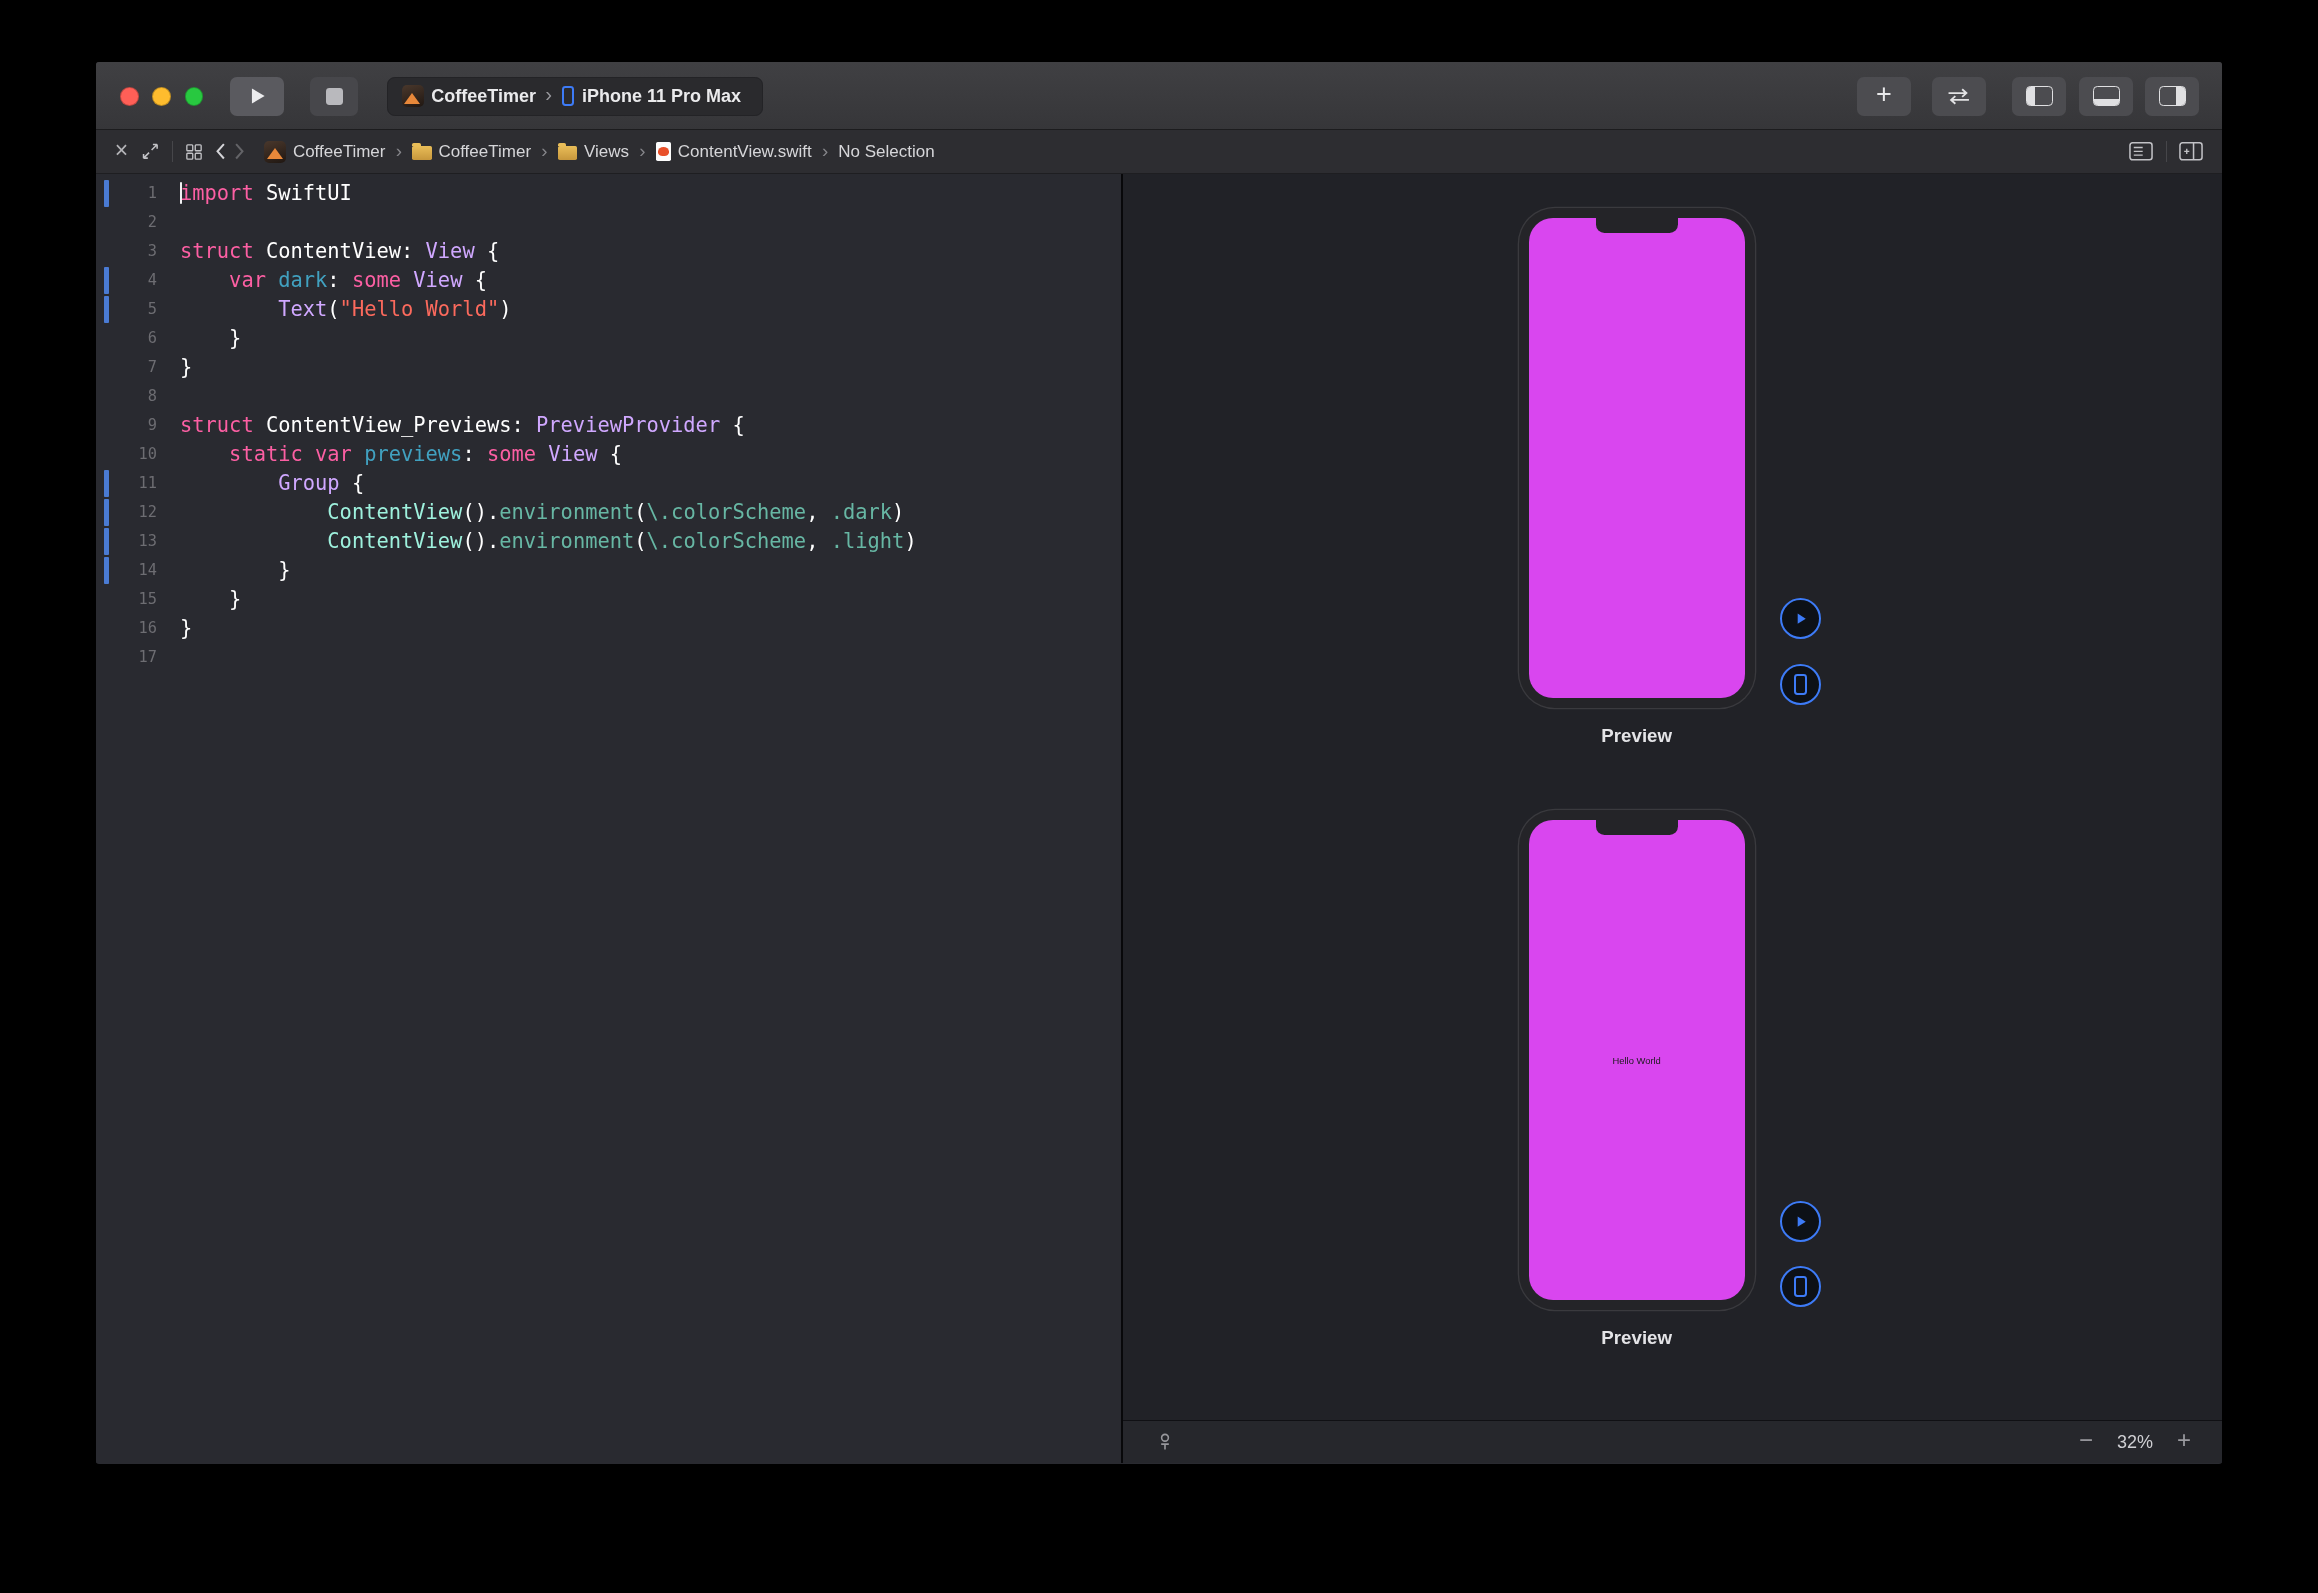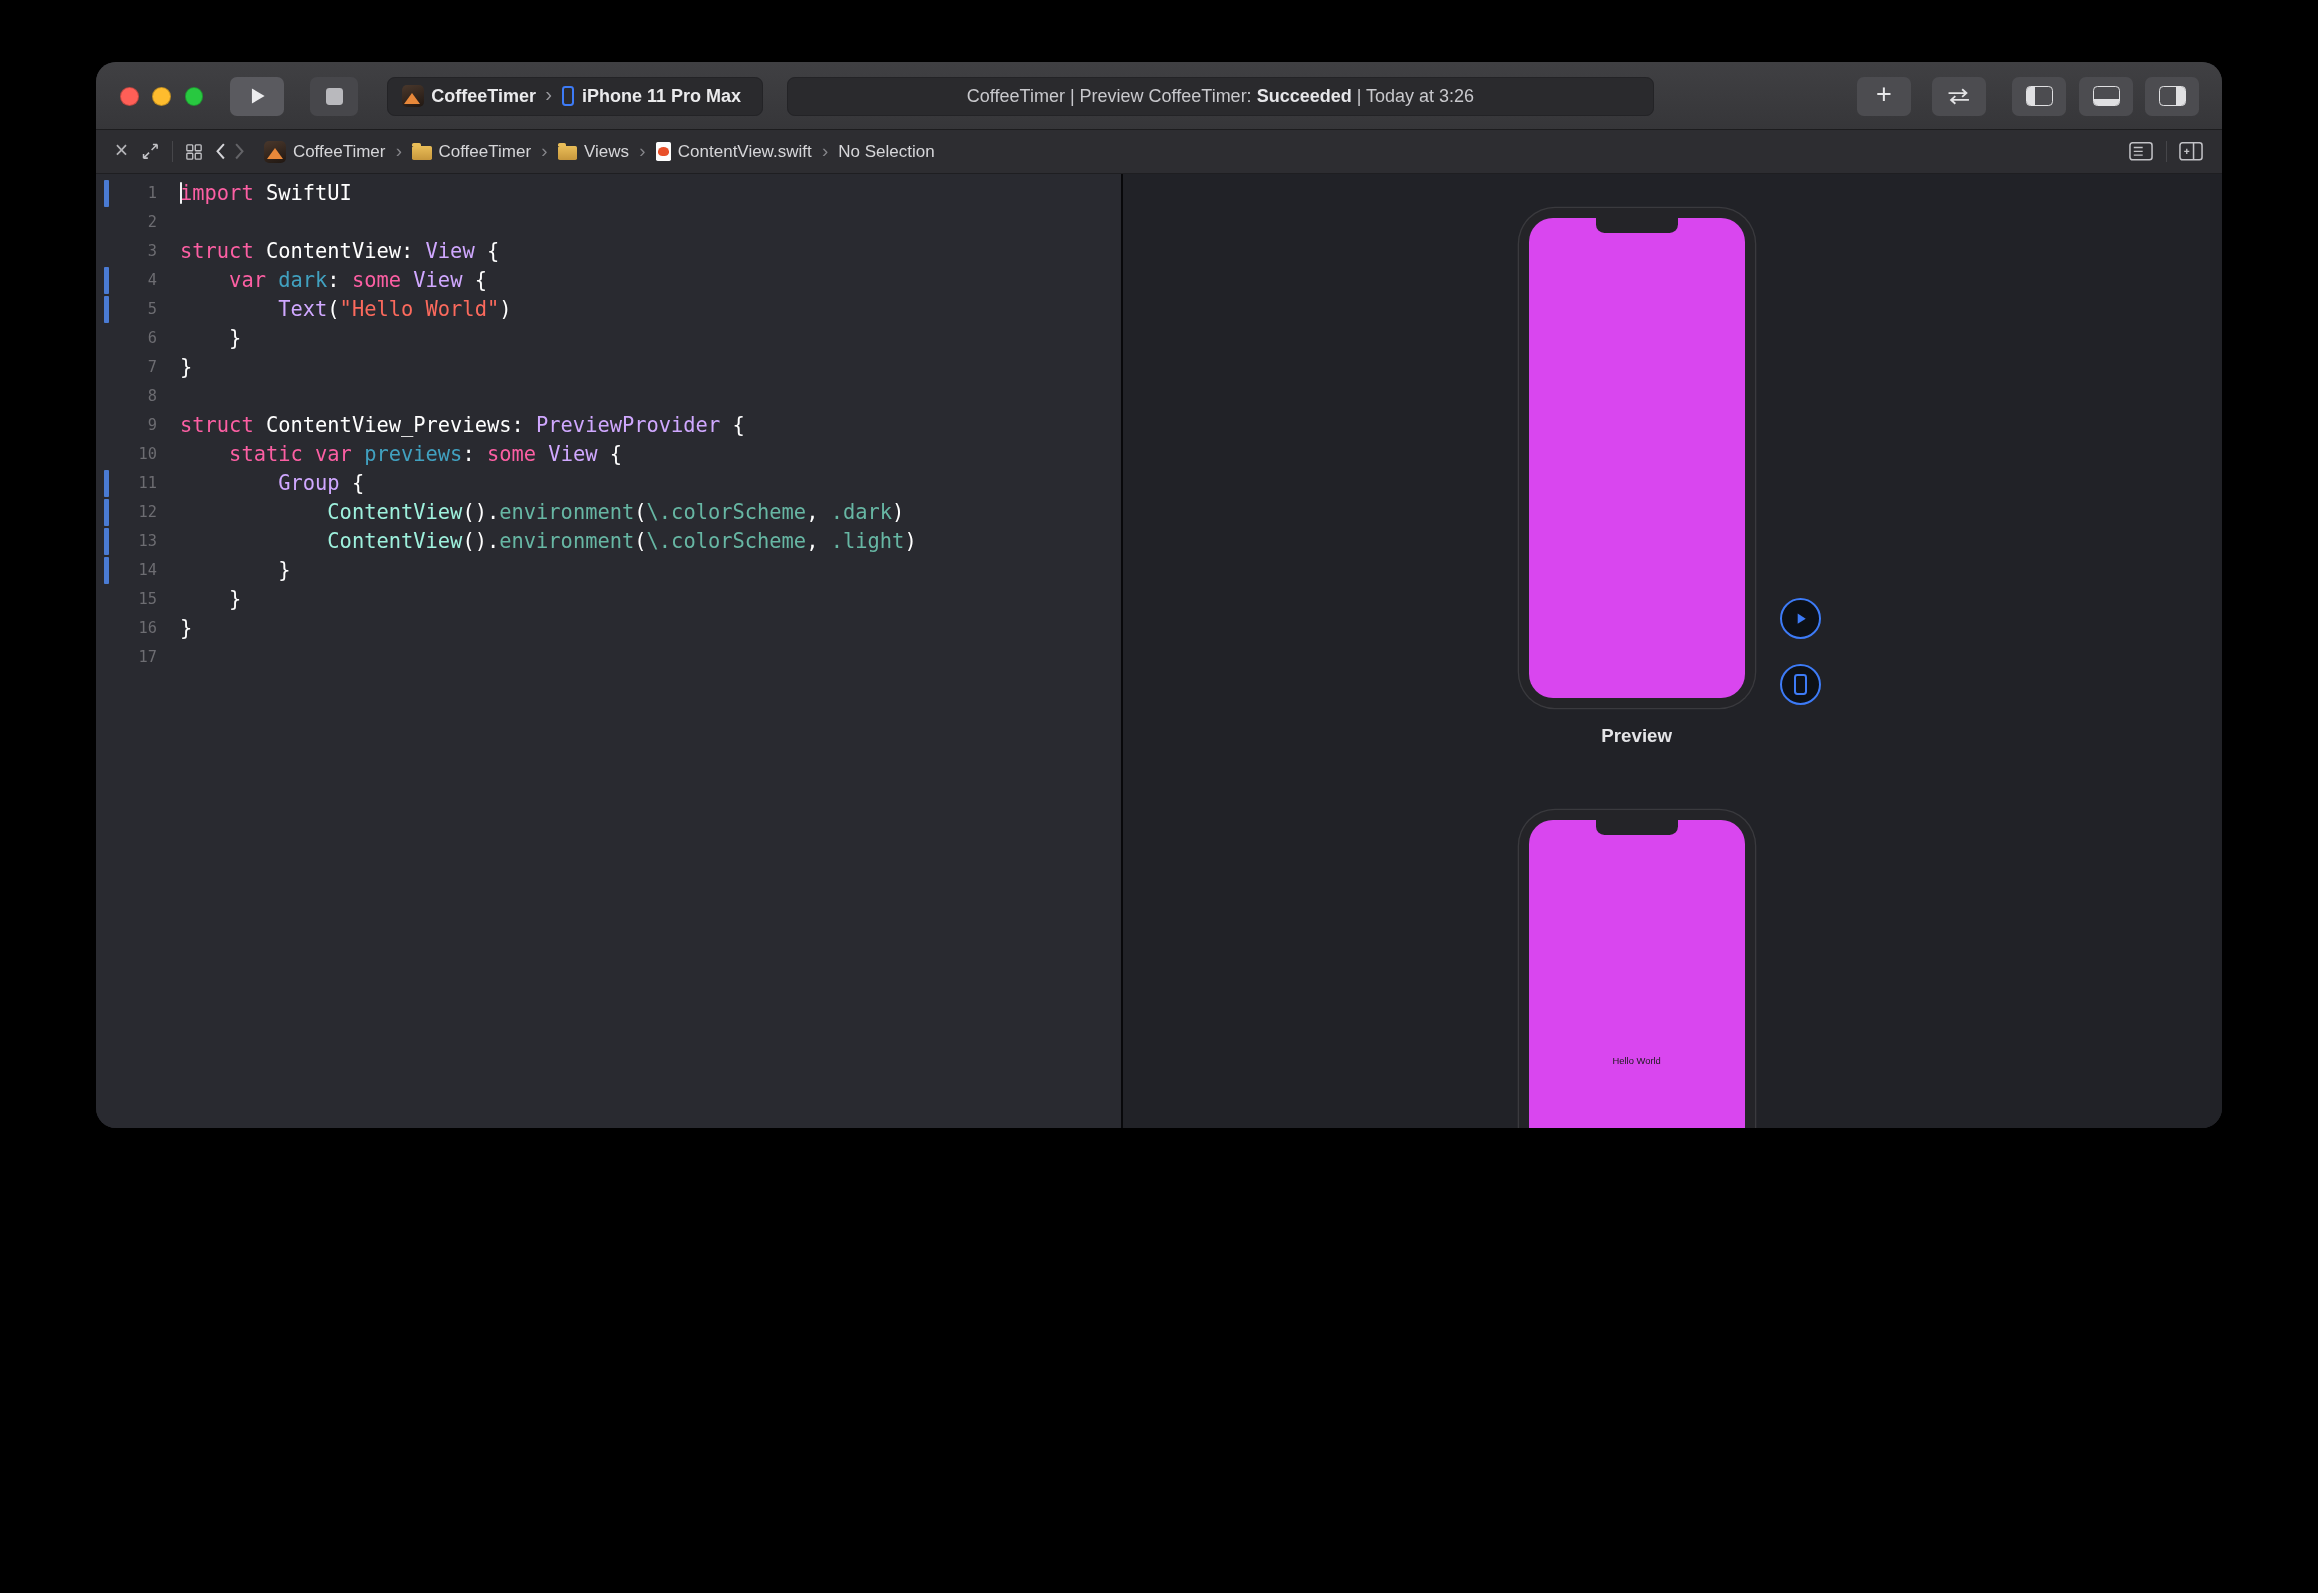--- a/index.html
+++ b/index.html
@@ -1,20 +1,20 @@
 <!DOCTYPE html>
 <html style="font-size:13.6px"><head>
 <meta charset="utf-8">
 <style>
   * { box-sizing: border-box; margin: 0; padding: 0; }
   html,body { width: 2319px; height: 1594px; background:#000; font-family:"Liberation Sans", sans-serif; overflow:hidden; }
   button { background:none; border:none; font-family:inherit; cursor:default; padding:0; }
 
-  .window { position:absolute; left:96px; top:62px; width:2126px; height:1066px;
-            background:#292a30; border-radius:20px; overflow:hidden; }
+  .window { position:absolute; left:96px; top:62px; width:2126px; height:1402px;
+            background:#292a30; border-radius:3px; overflow:hidden; }
 
   
   .toolbar { position:relative; height:68px; background:linear-gradient(#404043,#363639);
              border-bottom:0.9px solid #1c1c1e; }
   .traffic { position:absolute; left:24px; top:25px; display:flex; gap:13.6px; }
   .tl { width:18.7px; height:18.7px; border-radius:50%; border:0.9px solid rgba(0,0,0,.25); }
   .tl-close { background:#ff5f57; } .tl-min { background:#febc2e; } .tl-zoom { background:#28c840; }
 
   .tb-btn { position:absolute; top:14.5px; height:39px; border-radius:6.8px;
             display:flex; align-items:center; justify-content:center; }
@@ -136,25 +136,20 @@
     </button>
 
     <div class="capsule scheme">
       <span class="icon-app"></span>
       <span class="scheme-name">CoffeeTimer</span>
       <span class="sep-chev">›</span>
       <span class="icon-phone"></span>
       <span class="scheme-name">iPhone 11 Pro Max</span>
     </div>
 
-    <div class="capsule status">
-      <span class="st-text">CoffeeTimer | Preview CoffeeTimer: </span>
-        <span class="st-bold">Succeeded</span>
-        <span class="st-text"> | Today at 3:26</span>
-    </div>
 
     <button class="tb-btn btn-library">
       <span class="glyph-plus">+</span>
     </button>
     <button class="tb-btn btn-review">
       <svg width="25.5" height="17" viewBox="0 0 30 20" fill="none" stroke="#e2e2e4" stroke-width="2.2">
         <path d="M3 6 H23 M19 1.5 L24 6 L19 10.5"></path>
           <path d="M27 14 H7 M11 9.5 L6 14 L11 18.5"></path>
       </svg>
     </button>

